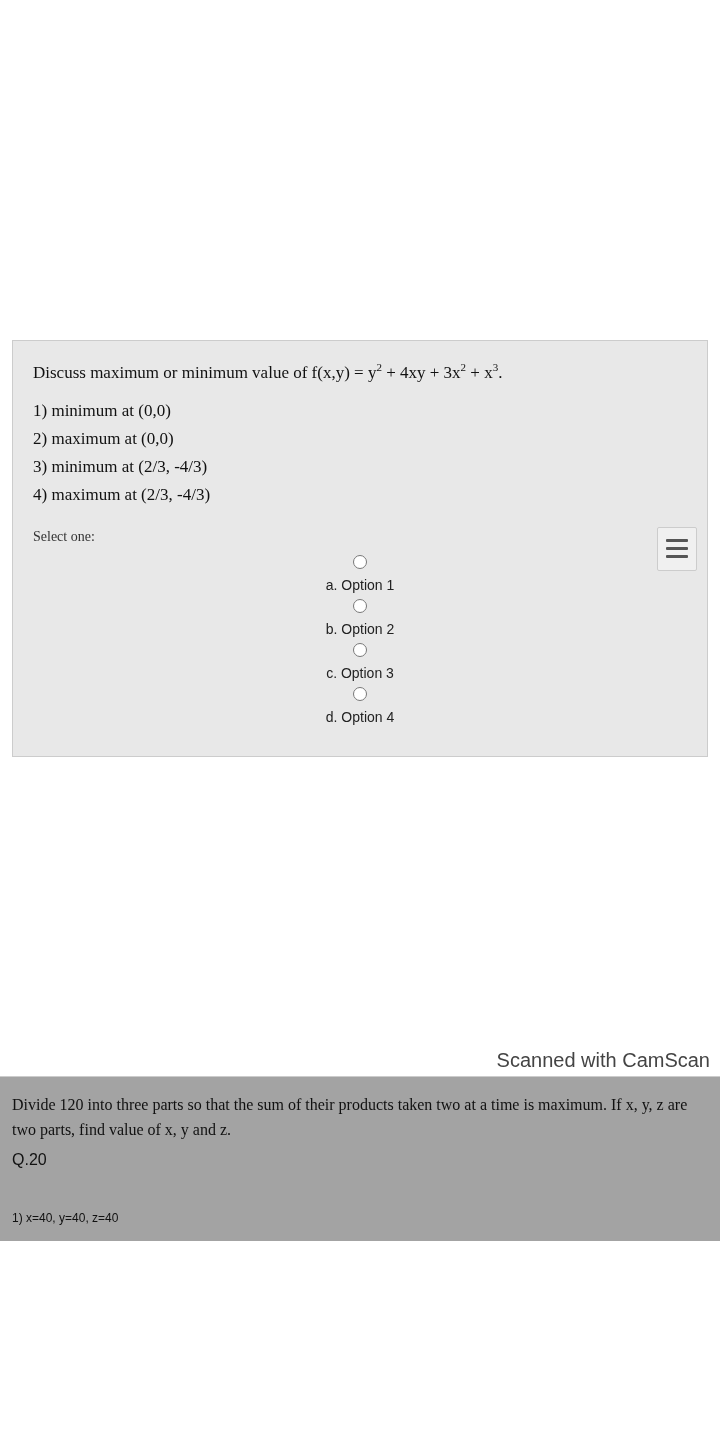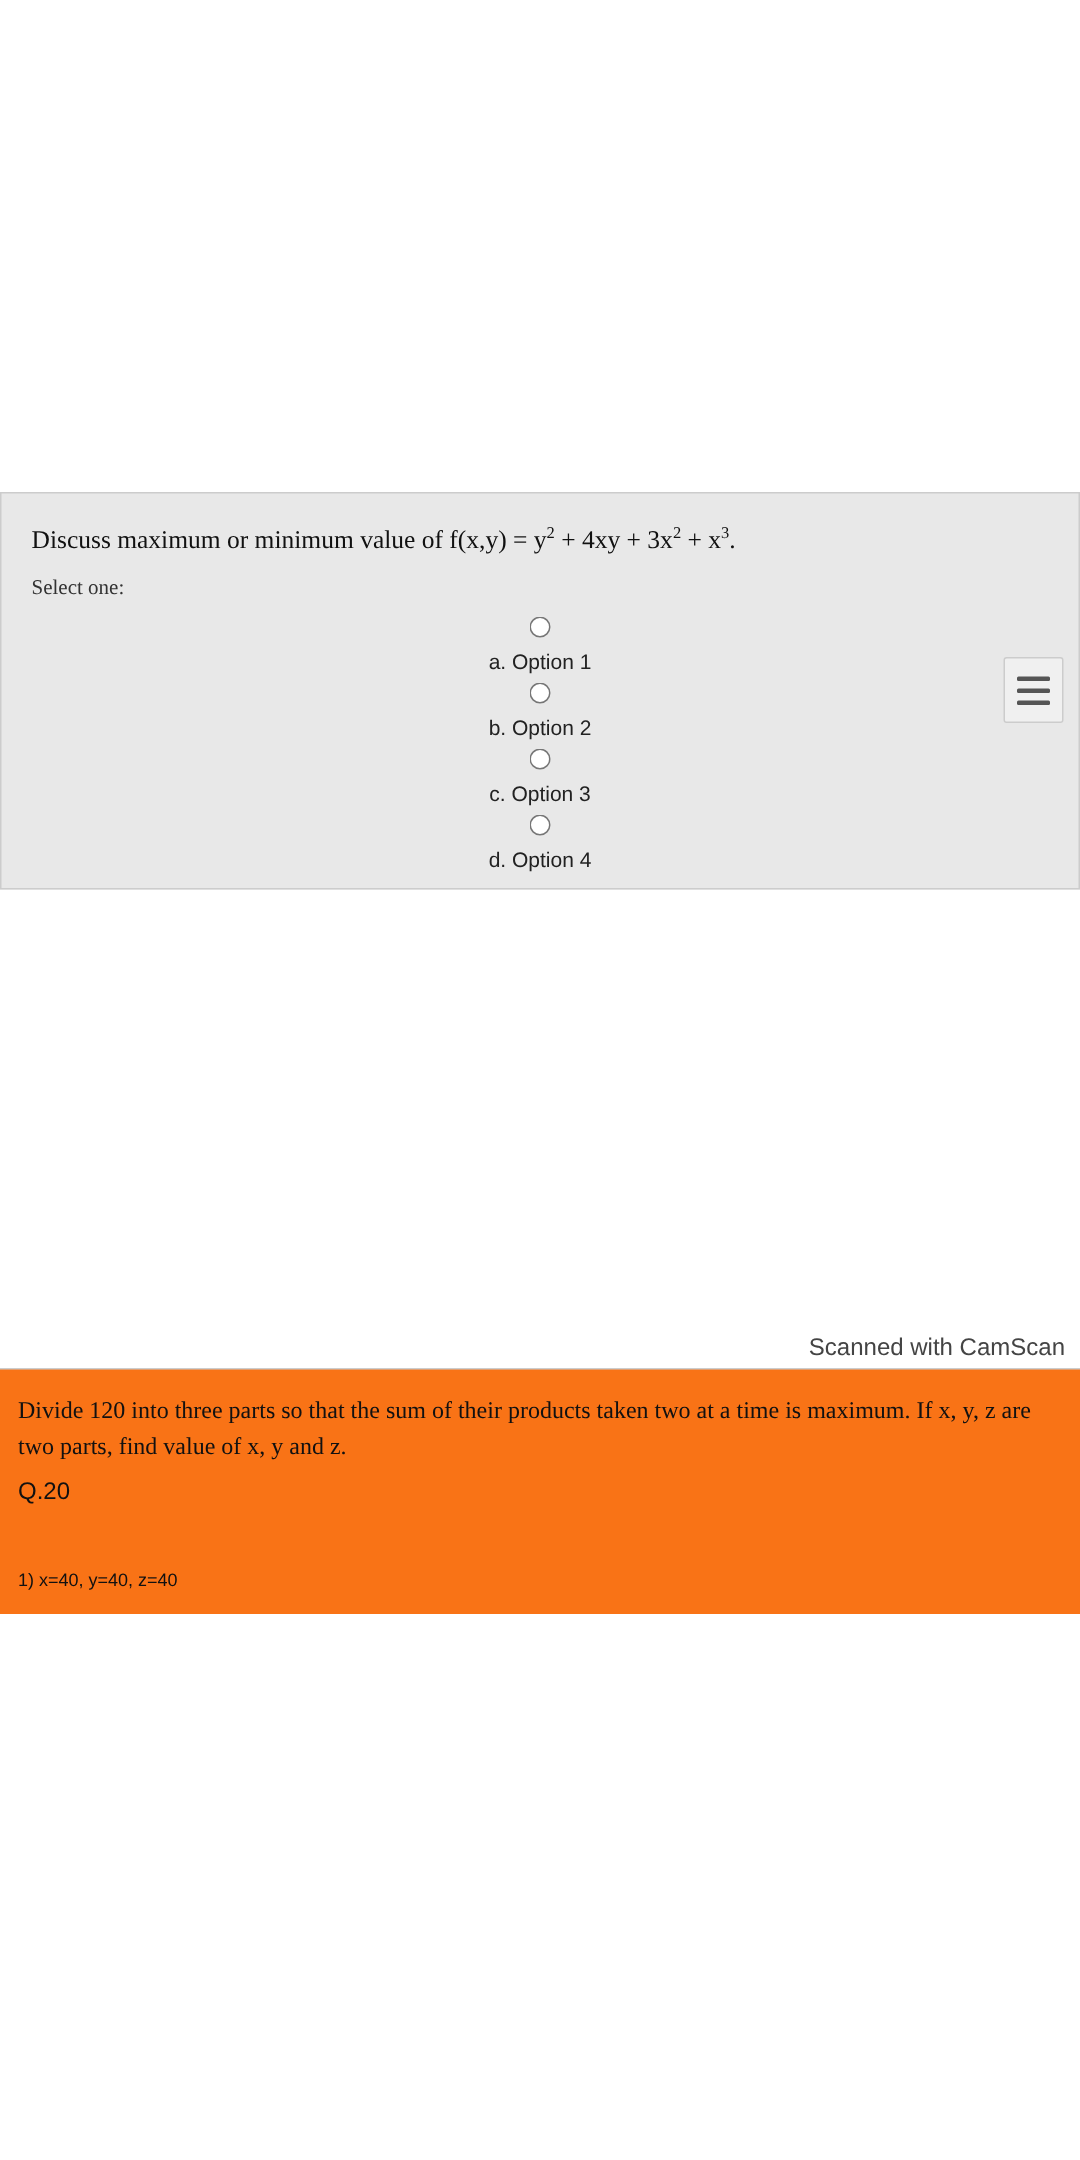--- a/index.html
+++ b/index.html
@@ -17,22 +17,22 @@
     }
 
     .top-spacer {
       height: 328px;
       background: #ffffff;
     }
 
     .question-card {
       background: #e8e8e8;
       border: 1px solid #cccccc;
-      margin: 0;
-      padding: 18px 20px 11px 20px;
+      margin: 12px;
+      padding: 18px 20px 31px 20px;
       position: relative;
     }
 
     .question-text {
       font-size: 17px;
       line-height: 1.5;
       color: #111111;
       margin-bottom: 12px;
       font-family: Georgia, serif;
     }
@@ -111,29 +111,28 @@
 
     .middle-spacer {
       height: 280px;
       background: #ffffff;
     }
 
     .camscanner-watermark {
       text-align: right;
       padding-right: 10px;
       padding-bottom: 4px;
-      font-size: 16px;
+      font-size: 20px;
       color: #444444;
       font-family: Arial, sans-serif;
       background: #ffffff;
-      margin-top: 17px;
     }
 
     .bottom-section {
-      background: #f97316;
+      background: #a3a3a3;
       border-top: 1px solid #cccccc;
       padding: 16px 12px 16px 12px;
     }
 
     .bottom-question-text {
       font-size: 16px;
       line-height: 1.55;
       color: #111111;
       font-family: Georgia, serif;
       margin-bottom: 8px;
@@ -168,20 +167,26 @@
   <div class="menu-icon-btn">
     <span></span>
     <span></span>
     <span></span>
   </div>
 
   <div class="question-text">
     Discuss maximum or minimum value of f(x,y) = y<sup>2</sup> + 4xy + 3x<sup>2</sup> + x<sup>3</sup>.
   </div>
 
+  <div class="options-list">
+    <div class="option-line">1) minimum at (0,0)</div>
+    <div class="option-line">2) maximum at (0,0)</div>
+    <div class="option-line">3) minimum at (2/3, -4/3)</div>
+    <div class="option-line">4) maximum at (2/3, -4/3)</div>
+  </div>
 
   <div class="select-one-label">Select one:</div>
 
   <div class="radio-options">
     <label class="radio-option">
       <input type="radio" name="answer" value="a" style="">
       <span>a. Option 1</span>
     </label>
     <label class="radio-option">
       <input type="radio" name="answer" value="b" style="">

